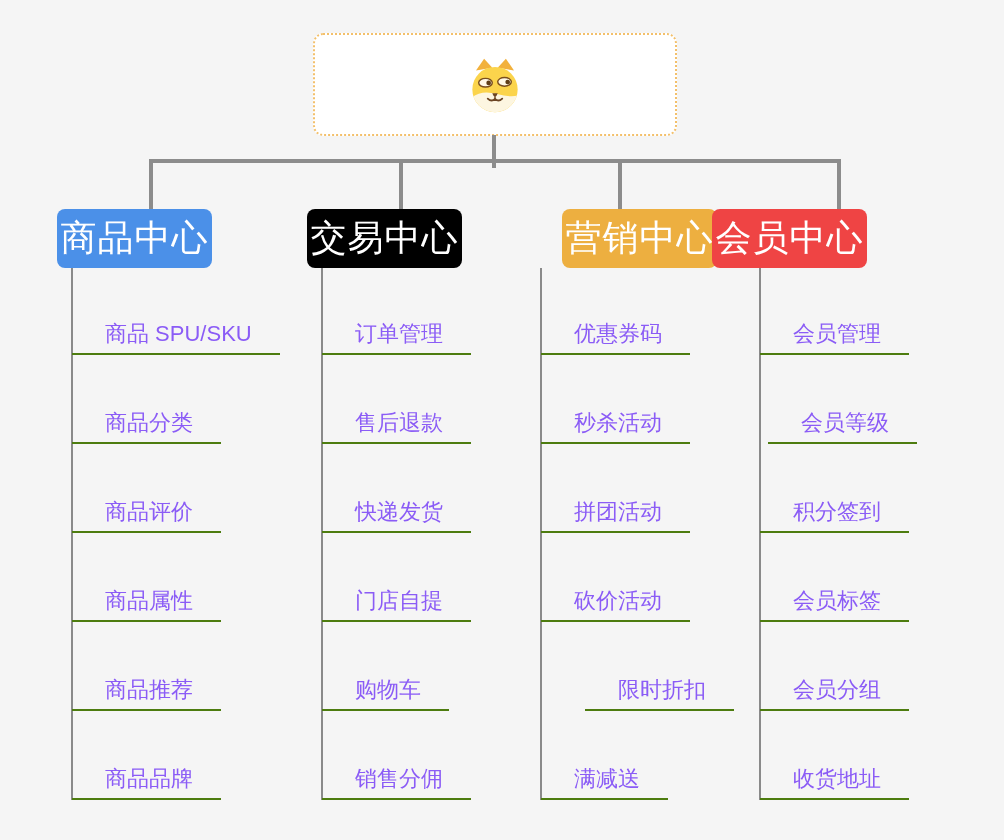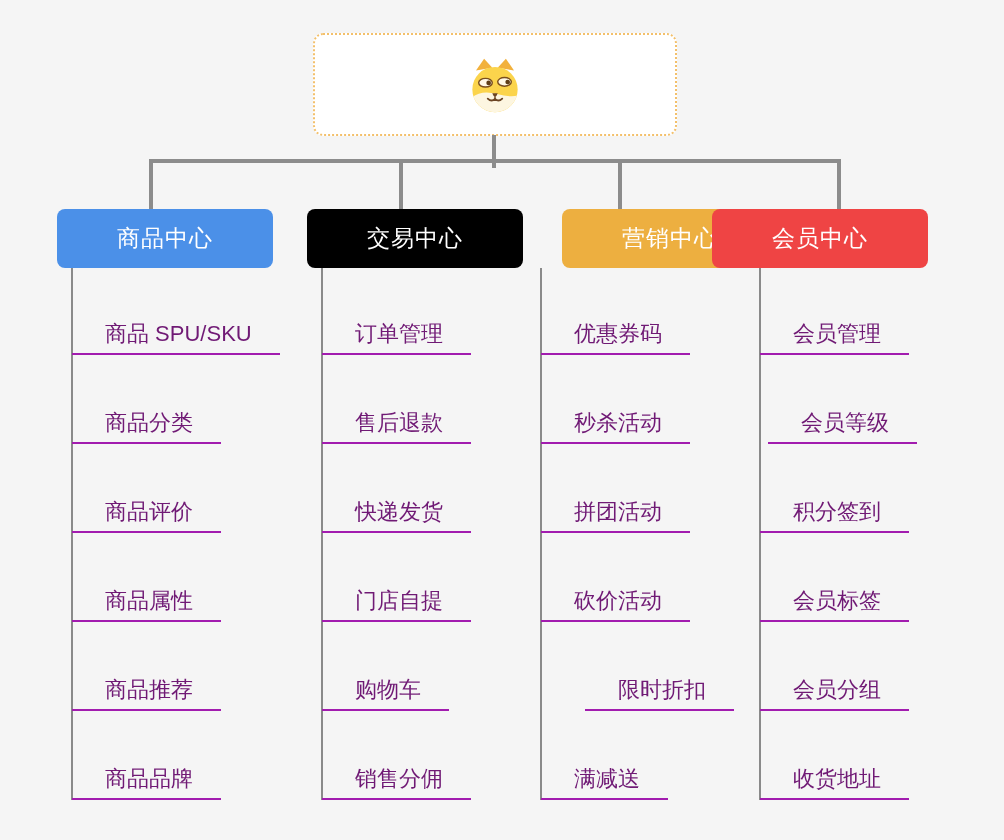--- a/index.html
+++ b/index.html
@@ -22,32 +22,32 @@
     font-size:44px;color:#f0a63e;letter-spacing:2px;white-space:nowrap;
   }
   .doge{width:58px;height:58px;display:inline-block;}
 
   
   .hline,.vline{position:absolute;background:#8c8c8c;}
   .colline{position:absolute;width:2px;background:#8a8a8a;}
 
   
   .branch-node{
-    position:absolute;top:209px;width:216px;height:59px;
-    border-radius:8px;color:#ffffff;font-size:23px;
+    position:absolute;top:209px;width:155px;height:59px;
+    border-radius:8px;color:#ffffff;font-size:36px;
     display:flex;align-items:center;justify-content:center;
     letter-spacing:1px;white-space:nowrap;
   }
 
   
   .leaf-item{
     position:absolute;height:38px;box-sizing:border-box;
     padding:0 28px 4px 33px;
-    border-bottom:2px solid #a21caf;
-    font-size:22px;color:#701a75;white-space:nowrap;
+    border-bottom:2px solid #4d7c0f;
+    font-size:22px;color:#8b5cf6;white-space:nowrap;
     display:flex;align-items:flex-end;
   }
 </style>
 </head>
 <body>
 
 <div class="canvas">
 
   <div class="root-node">
     <span class="doge">

